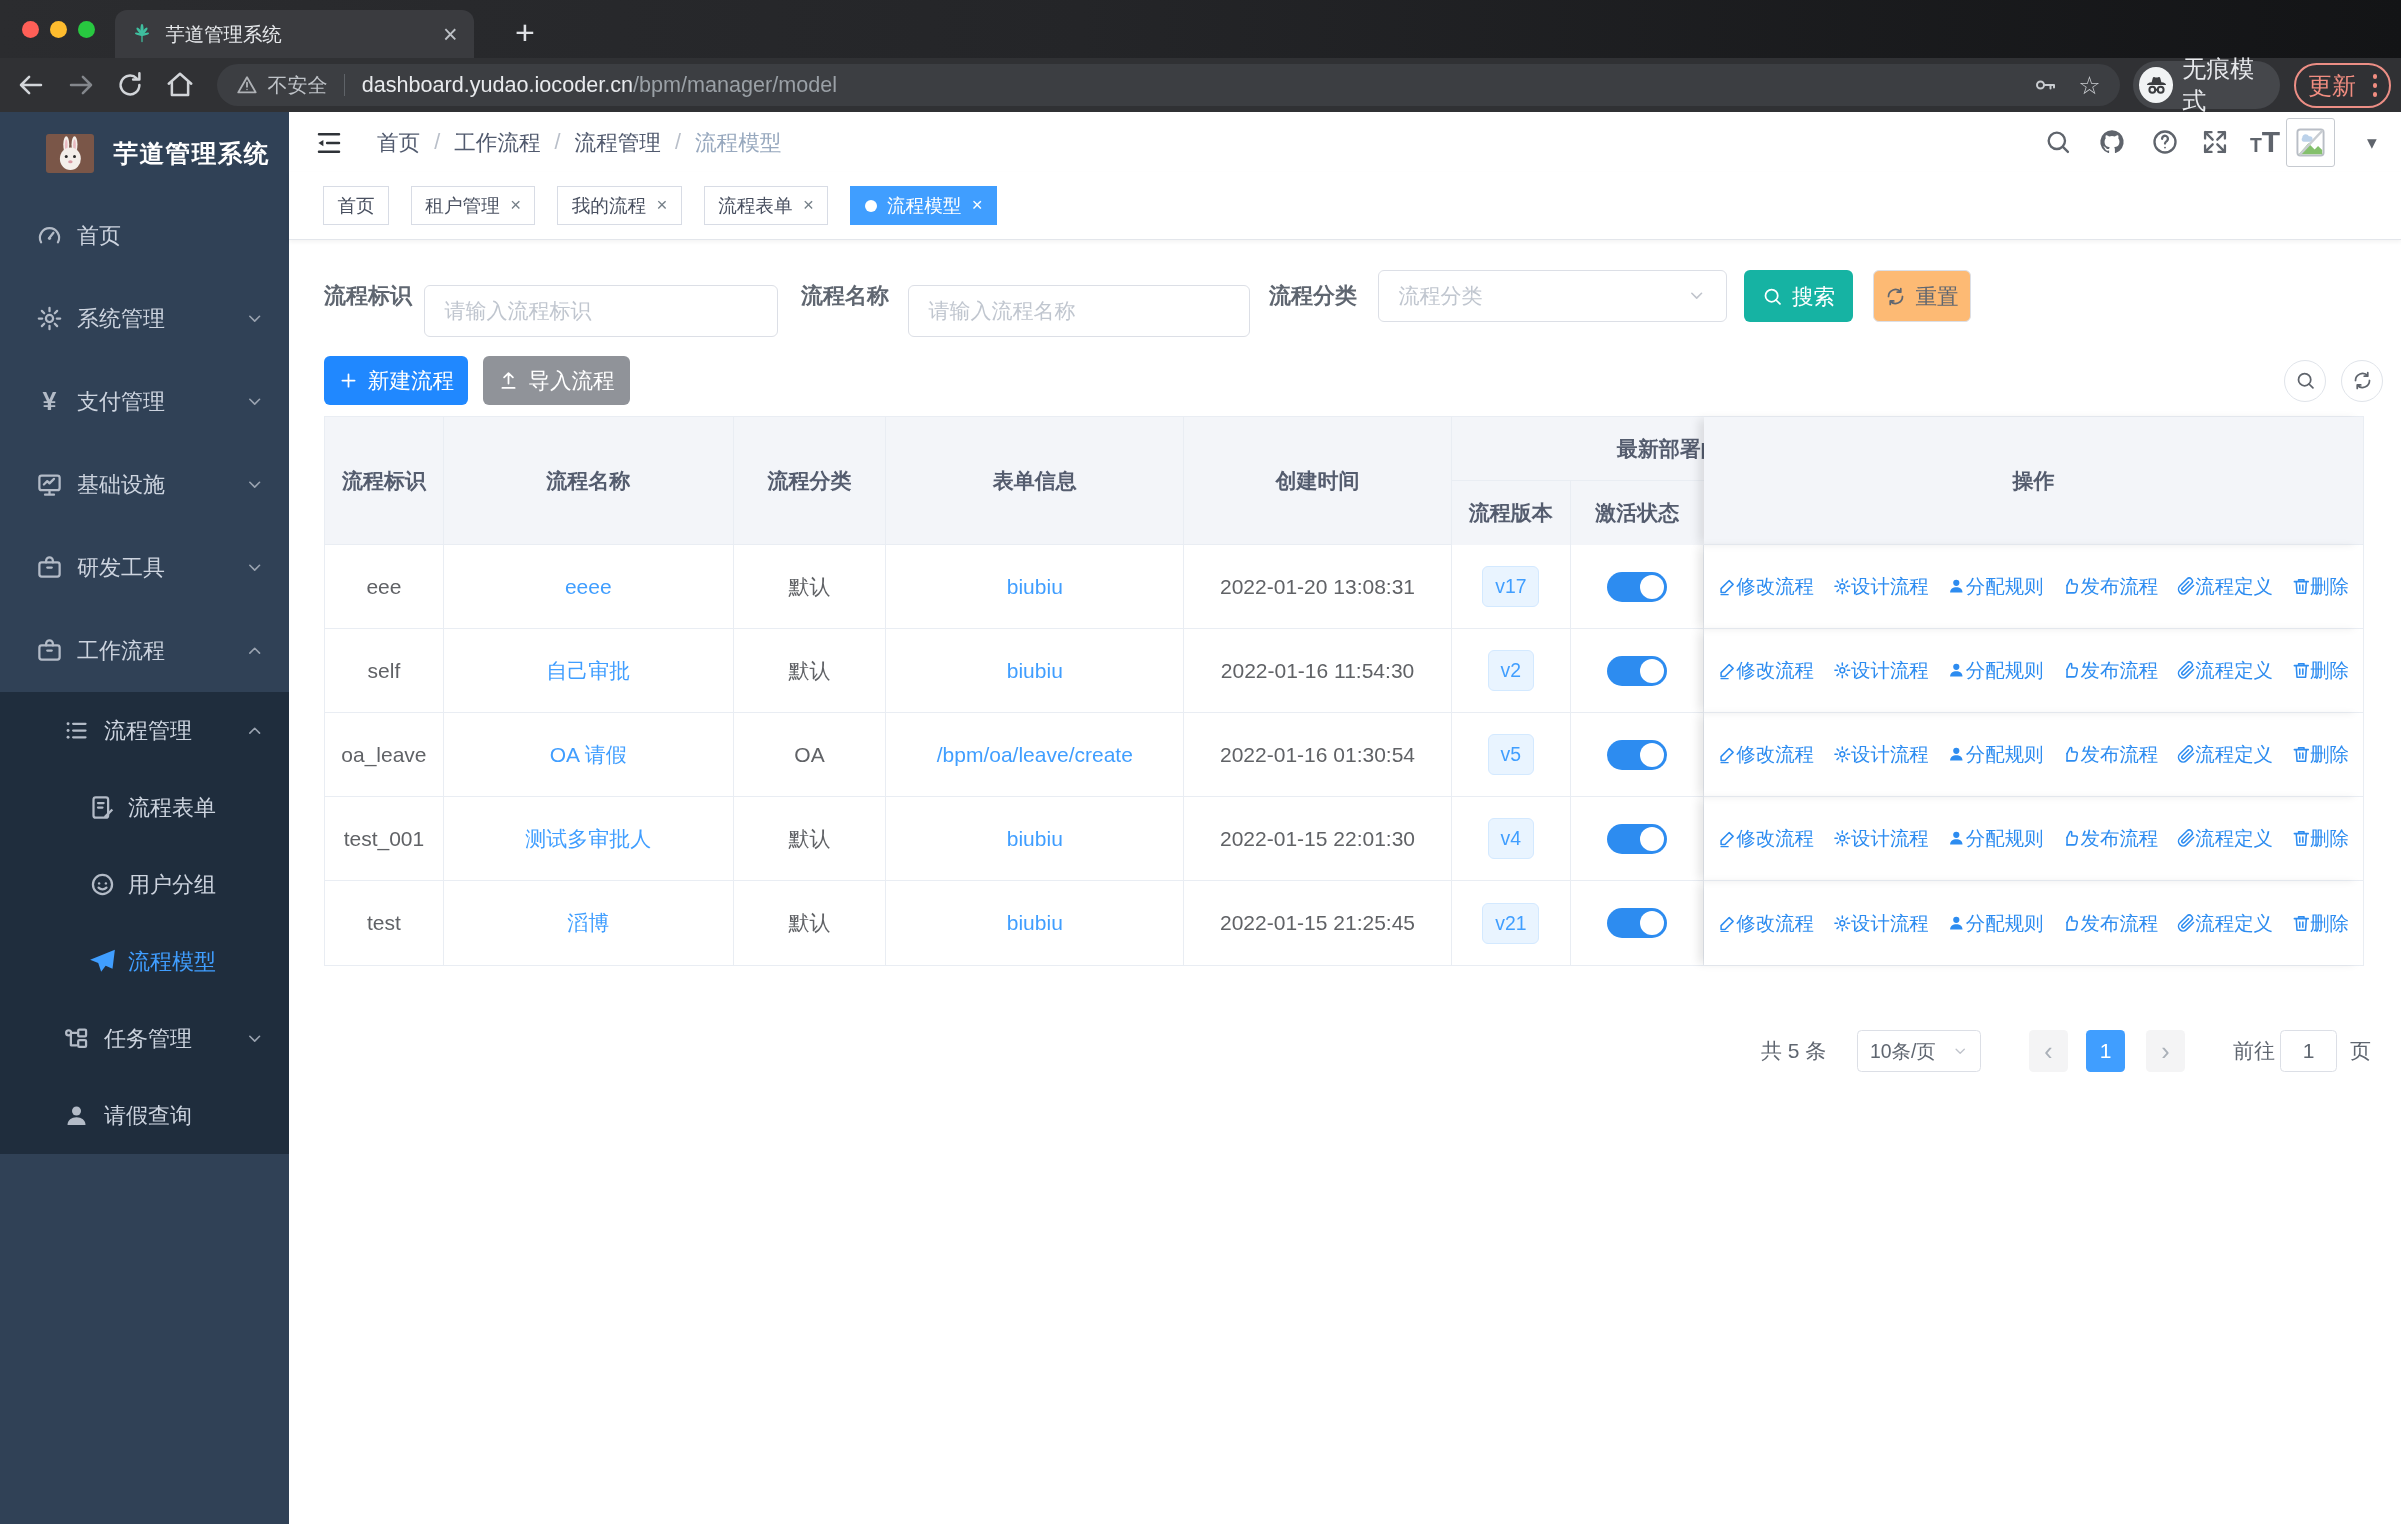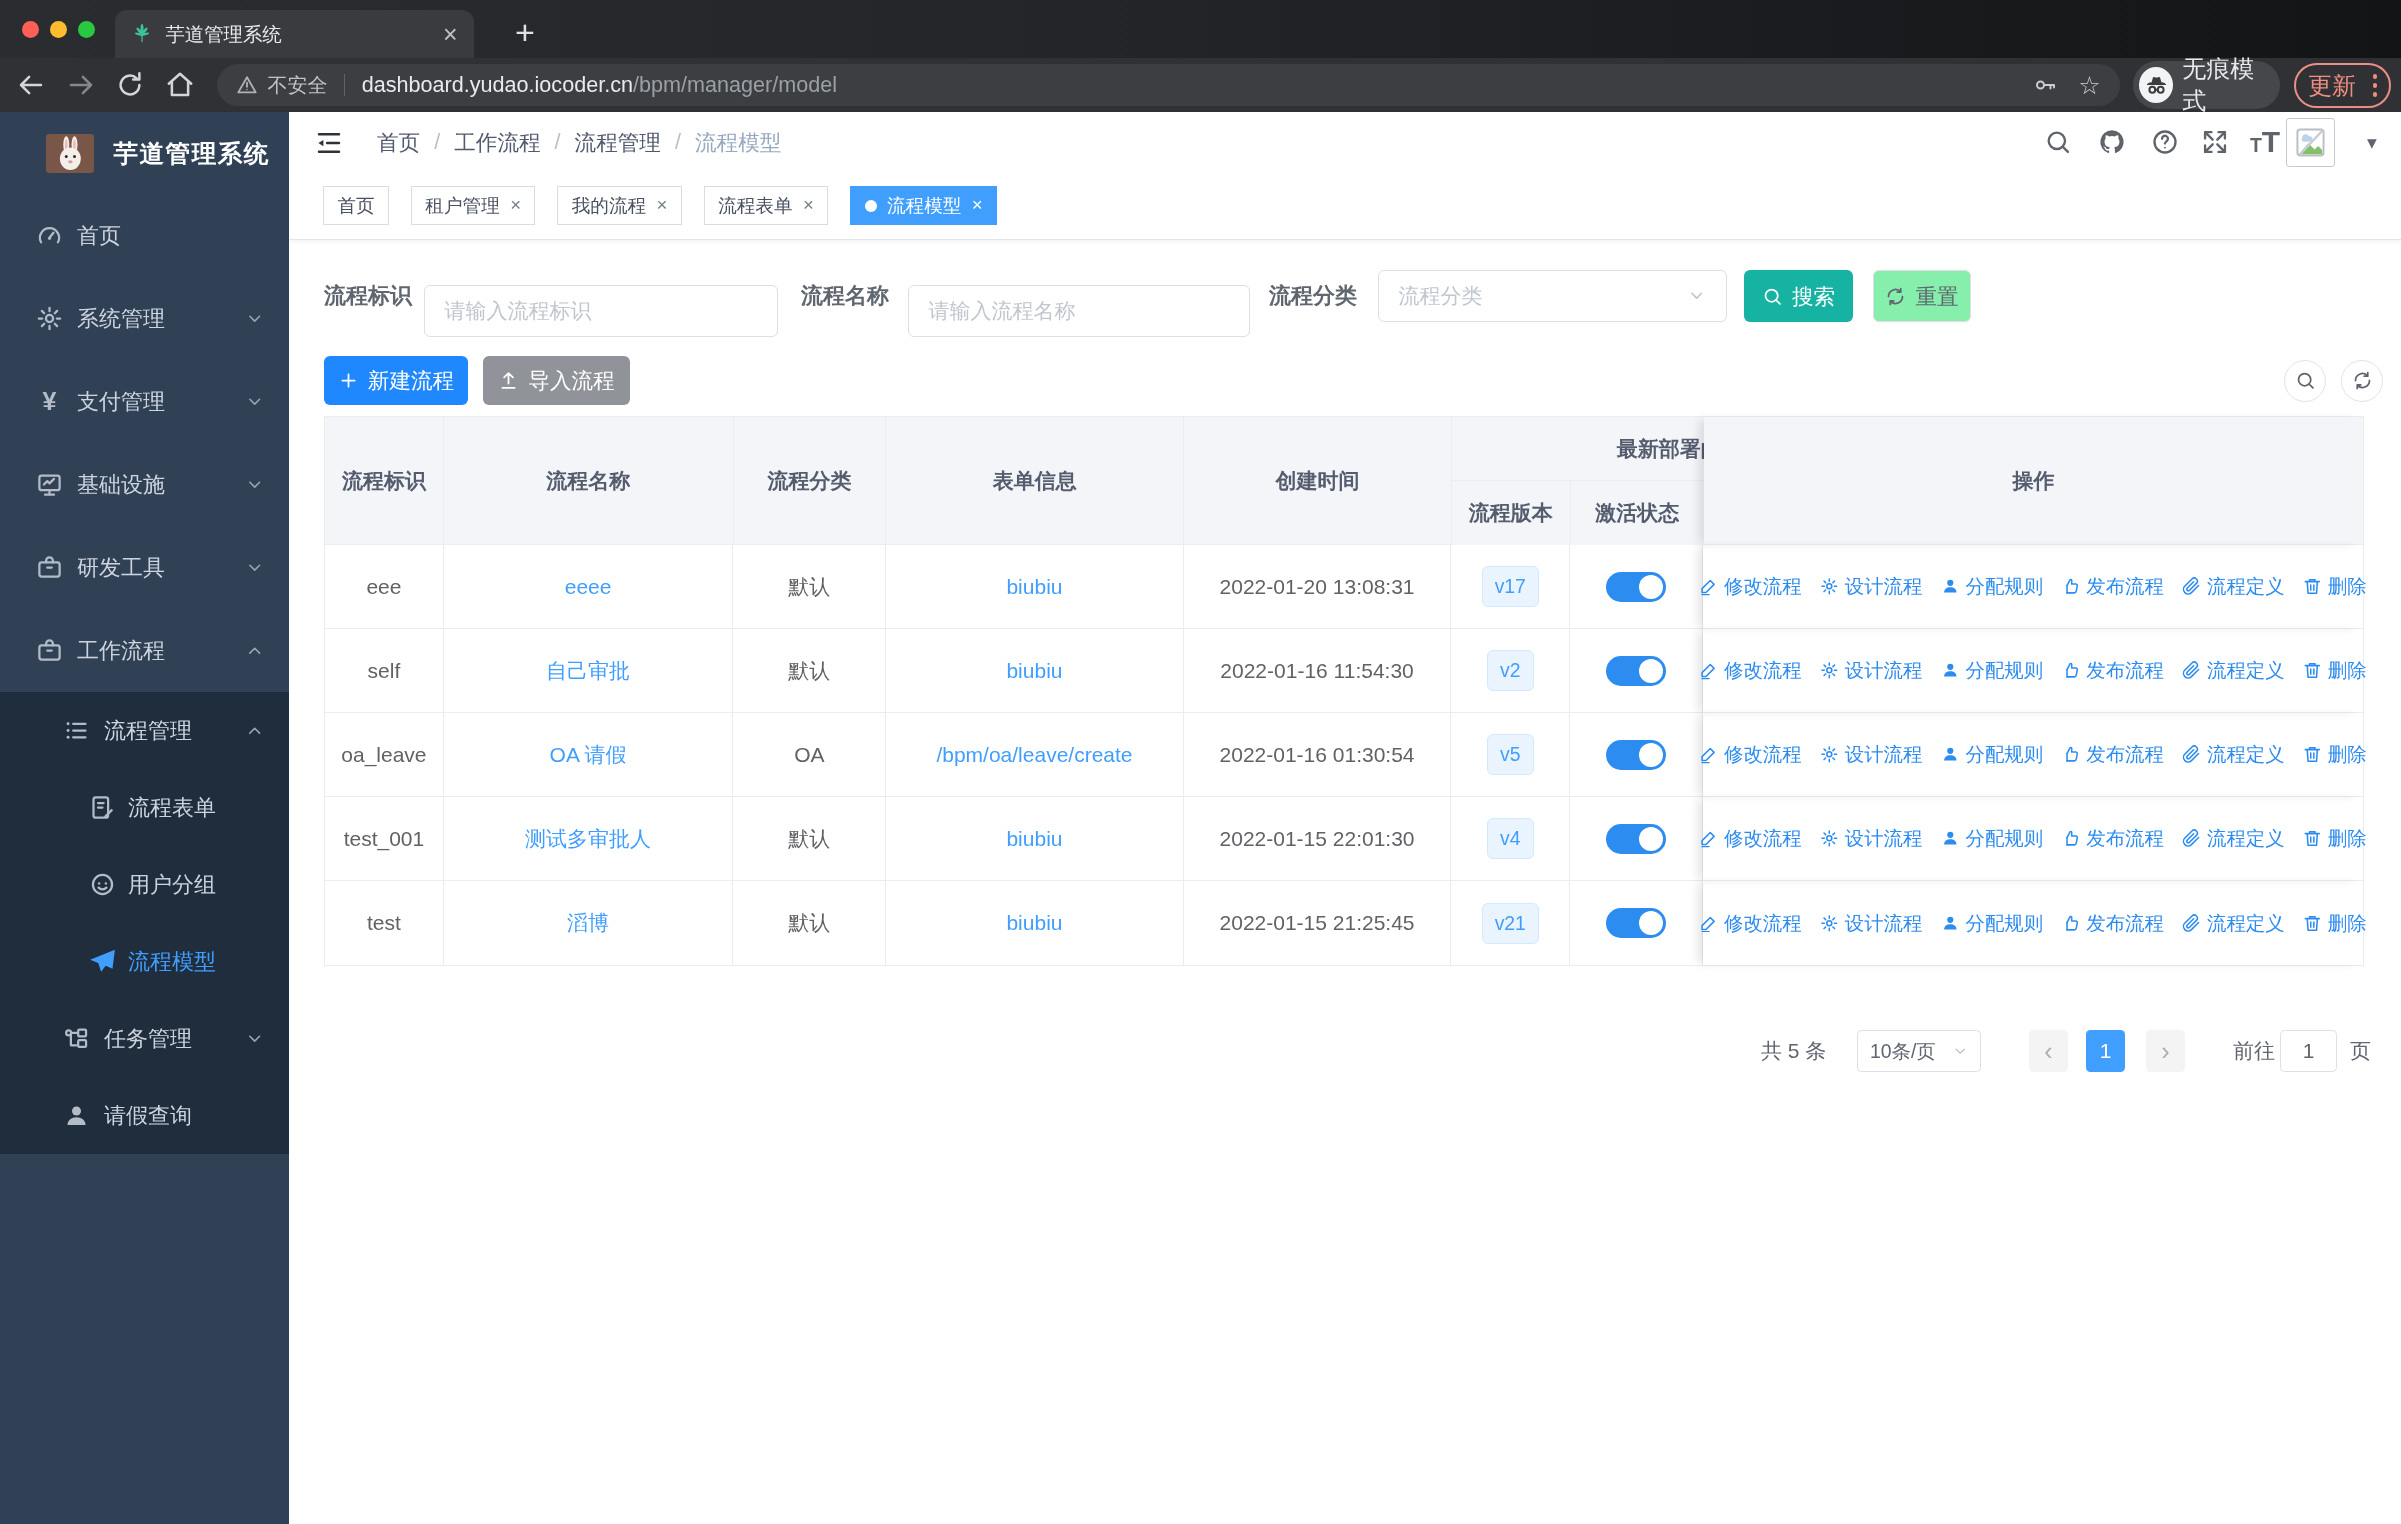--- a/index.html
+++ b/index.html
@@ -89,21 +89,21 @@
   .finput { position:absolute; top:15px; height:52px; border:1.5px solid #dcdfe6; border-radius:6px;
             background:#fff; font-size:21px; color:#606266; padding:0 19.4px;
             font-family:"Liberation Sans","DejaVu Sans",sans-serif; outline:none; }
   .finput::placeholder { color:#c0c6cf; }
   .fselect { position:absolute; top:0; height:52px; border:1.5px solid #dcdfe6; border-radius:6px;
              background:#fff; display:flex; align-items:center; padding:0 19.4px; color:#c0c6cf; font-size:21px; }
   .fselect .ca { margin-left:auto; width:19.4px; height:19.4px; color:#c0c4cc; }
   .btn { display:flex; align-items:center; justify-content:center; gap:9px; border-radius:6px;
          font-size:21.6px; white-space:nowrap; }
   .btn-search { position:absolute; left:1420px; top:0; width:109px; height:52px; background:#16b3a3; color:#fff; }
-  .btn-reset  { position:absolute; left:1549px; top:0; width:98px; height:52px; background:#86efac;
+  .btn-reset  { position:absolute; left:1549px; top:0; width:98px; height:52px; background:#fdba74;
                 border:1.5px solid #dcdfe6; color:#5f6670; }
 
   .toolbar2 { position:absolute; top:244px; left:35px; width:2040px; height:49px; }
   .btn-create { position:absolute; left:0; top:0; width:144px; height:49px; background:#2088ff; color:#fff; }
   .btn-import { position:absolute; left:159px; top:0; width:147px; height:49px; background:#909399; color:#fff; }
   .circbtn { position:absolute; top:3.7px; width:42px; height:42px; border:1.5px solid #e0e4ea; border-radius:50%;
              background:#fff; color:#5f646c; display:flex; align-items:center; justify-content:center; }
 
   
   .table { position:absolute; top:304px; left:35px; width:2040px; border:0.7px solid #e9edf3;
@@ -122,21 +122,21 @@
   .g-bot .th { height:64px; border-bottom:none; }
   .ops-shadow { box-shadow:-7.4px 0 9px -1.5px rgba(0,0,0,.10); position:relative; }
   .tbody .tr { height:84px; }
   .tbody .tr:last-child .td { border-bottom:none; }
   .link { color:#409eff; text-decoration:none; }
   .ver-badge { padding:8px 12px; background:#e9f4ff; border:1.5px solid #d3e9ff; border-radius:6px;
                color:#409eff; font-size:19.4px; }
   .toggle { width:60px; height:30px; border-radius:15px; background:#2d8cf0; position:relative; }
   .toggle .knob { position:absolute; right:3px; top:3px; width:24px; height:24px; border-radius:50%; background:#fff; }
   .opsrow { display:flex; align-items:center; justify-content:center; gap:18.6px; color:#2d8cf0; font-size:19.4px; }
-  .op { display:flex; align-items:center; gap:6px; white-space:nowrap; }
+  .op { display:flex; align-items:center; white-space:nowrap; }
   .ic24 { width:18.6px; height:18.6px; }
 
   
   .pager { position:absolute; top:918px; left:35px; width:2040px; height:42px; font-size:21px; color:#5f6670; }
   .pg { position:absolute; top:0; height:42px; display:flex; align-items:center; }
   .pg-total { left:1437px; }
   .pg-size { left:1533px; width:124px; border:1.5px solid #dcdfe6; border-radius:4.5px; padding:0 12px;
              font-size:19.4px; color:#5f6670; }
   .pg-size .ca { margin-left:auto; width:16.4px; height:16.4px; color:#c0c4cc; }
   .pg-btn { width:39px; justify-content:center; background:#f4f4f5; border-radius:4.5px; color:#aab0b8; font-size:25px; }

